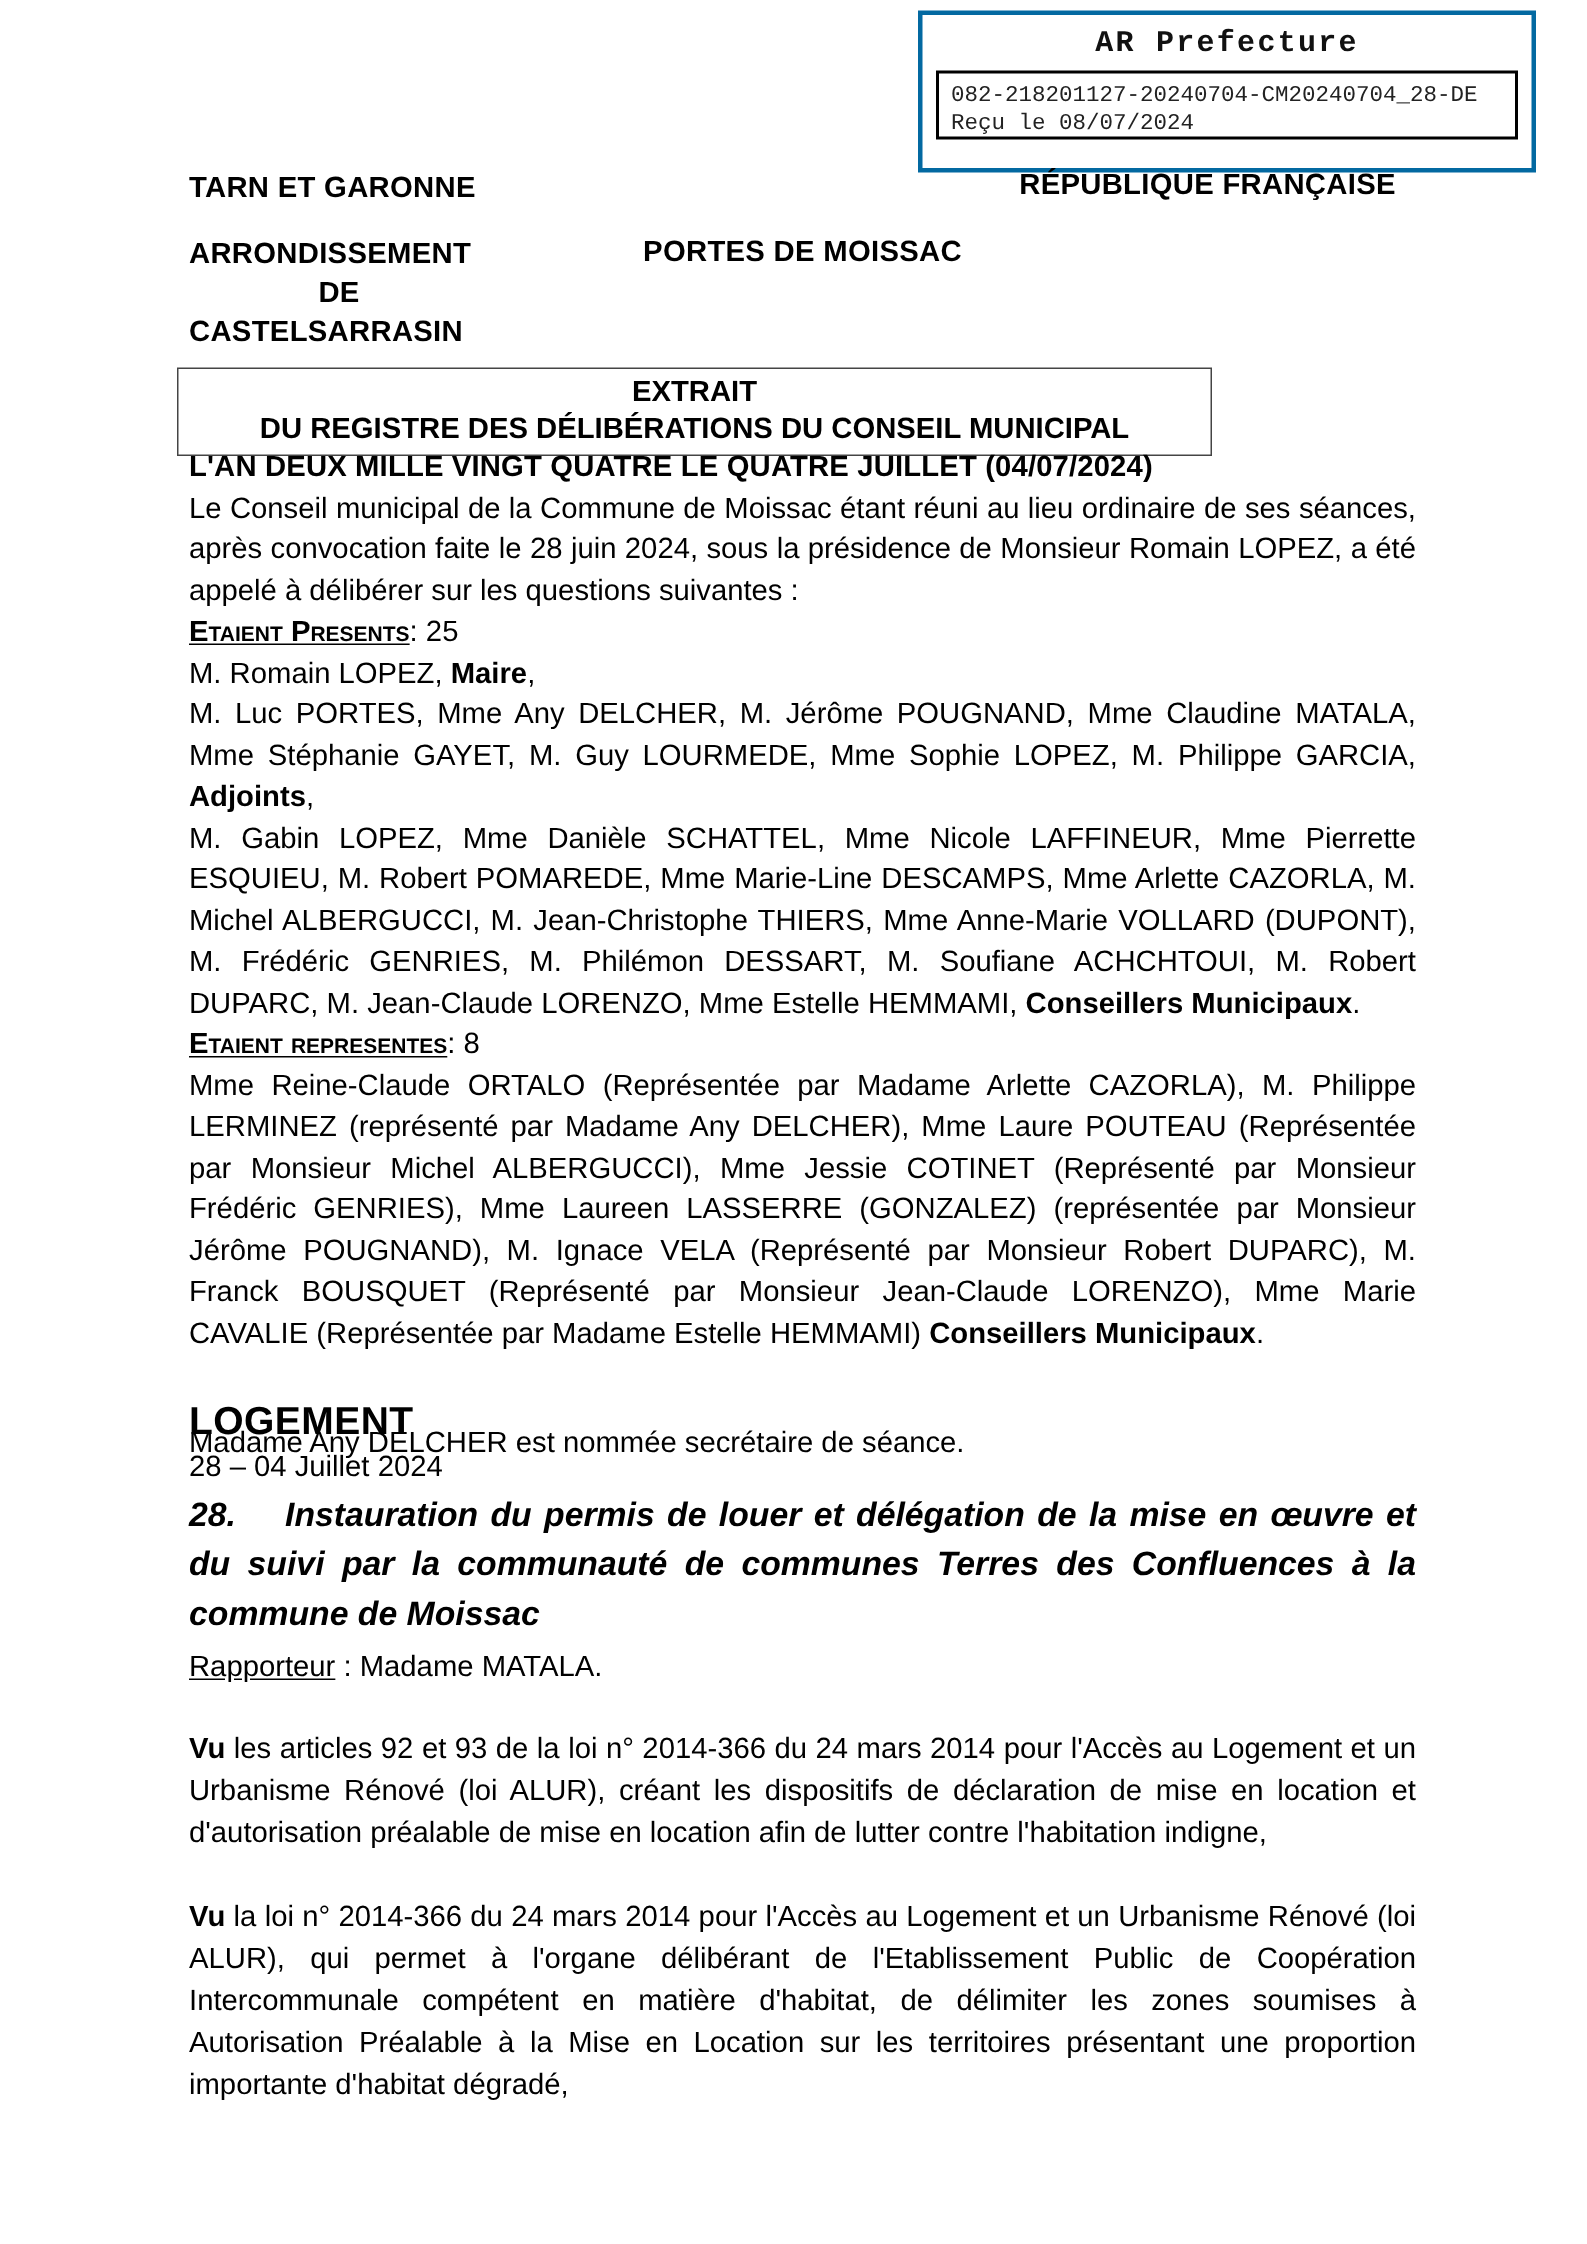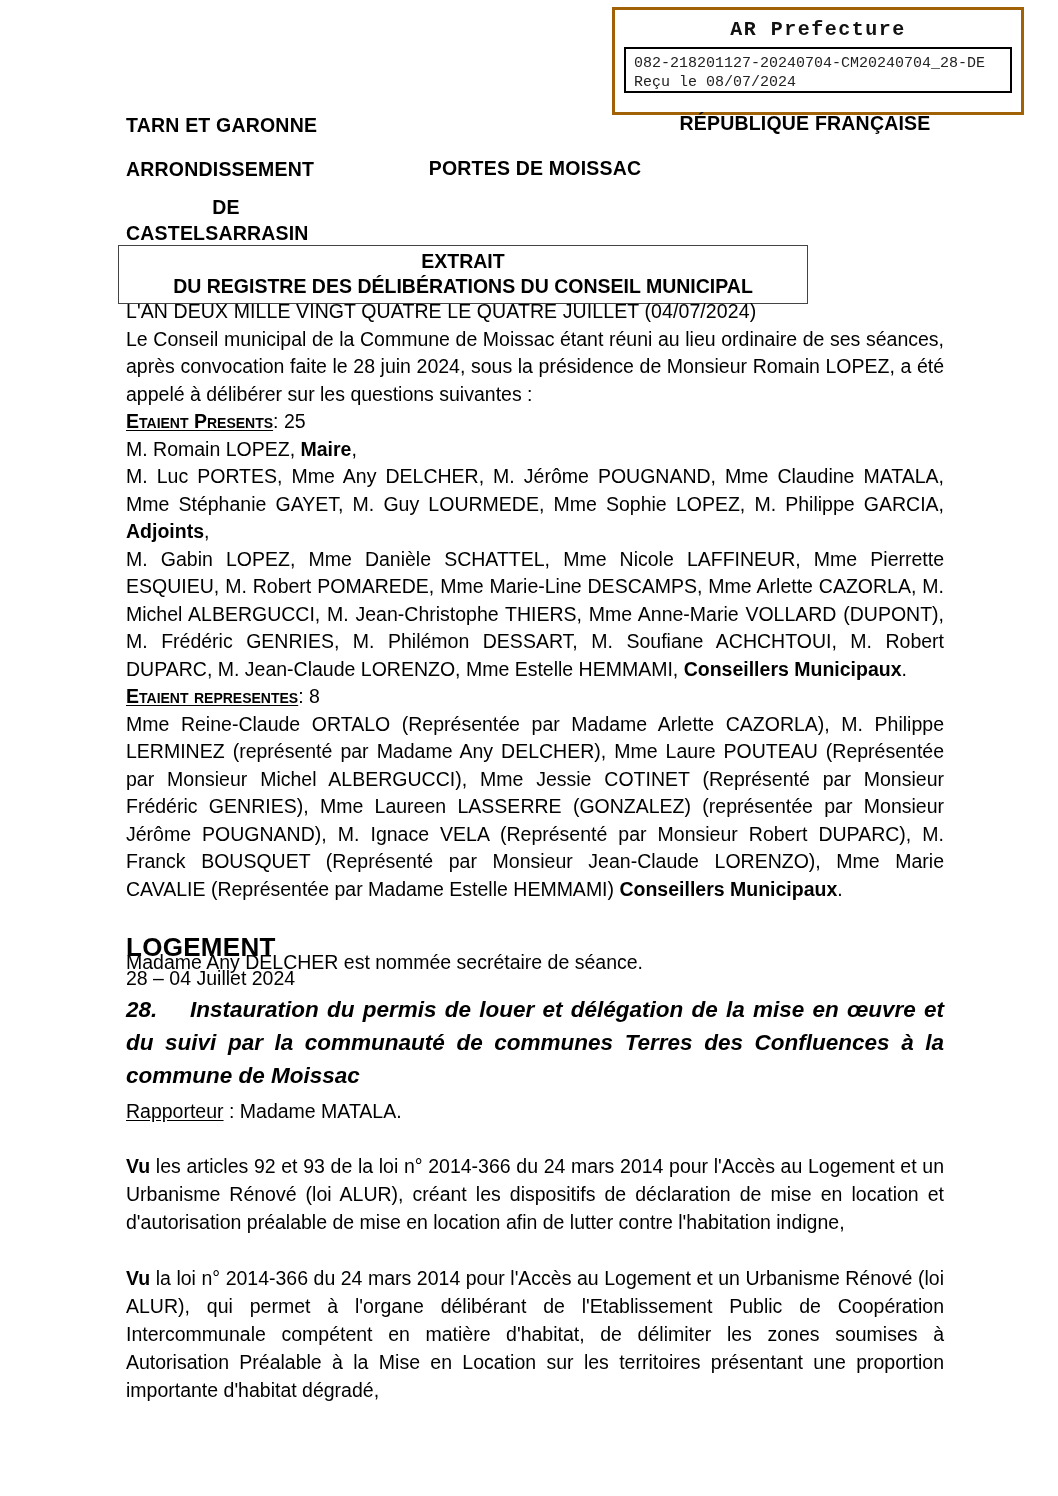--- a/index.html
+++ b/index.html
@@ -19,21 +19,21 @@
     overflow: hidden;
   }
 
   
   .stamp {
     position: absolute;
     left: 612px;
     top: 7px;
     width: 412px;
     height: 108px;
-    border: 3px solid #a16207;
+    border: 3px solid #0369a1;
     box-sizing: border-box;
     background: #fff;
   }
   .stamp-title {
     text-align: center;
     font-family: "Liberation Mono", monospace;
     font-weight: bold;
     font-size: 20px;
     letter-spacing: 1.5px;
     margin-top: 8px;
@@ -57,21 +57,21 @@
     position: absolute;
     left: 126px;
     top: 112px;
     width: 340px;
     font-weight: bold;
     font-size: 19.5px;
     line-height: 26px;
     letter-spacing: 0.2px;
   }
   .hdr-left .gap { height: 18px; }
-  .hdr-left .ctr { text-align: center; width: 200px; margin-top: 12px; }
+  .hdr-left .ctr { text-align: center; width: 200px; }
 
   .hdr-rf {
     position: absolute;
     left: 610px;
     top: 112px;
     width: 390px;
     text-align: center;
     font-weight: bold;
     font-size: 19.5px;
     letter-spacing: 0.2px;
@@ -106,21 +106,21 @@
   
   .body {
     position: absolute;
     left: 126px;
     top: 298px;
     width: 818px;
     font-size: 19.5px;
     line-height: 27.5px;
   }
   .b-title {
-    font-weight: normal;
+    font-weight: bold;
     letter-spacing: 0.1px;
   }
   .just {
     text-align: justify;
     text-justify: inter-word;
   }
   .smallcaps-underline {
     font-weight: bold;
     font-variant: small-caps;
     text-decoration: underline;

